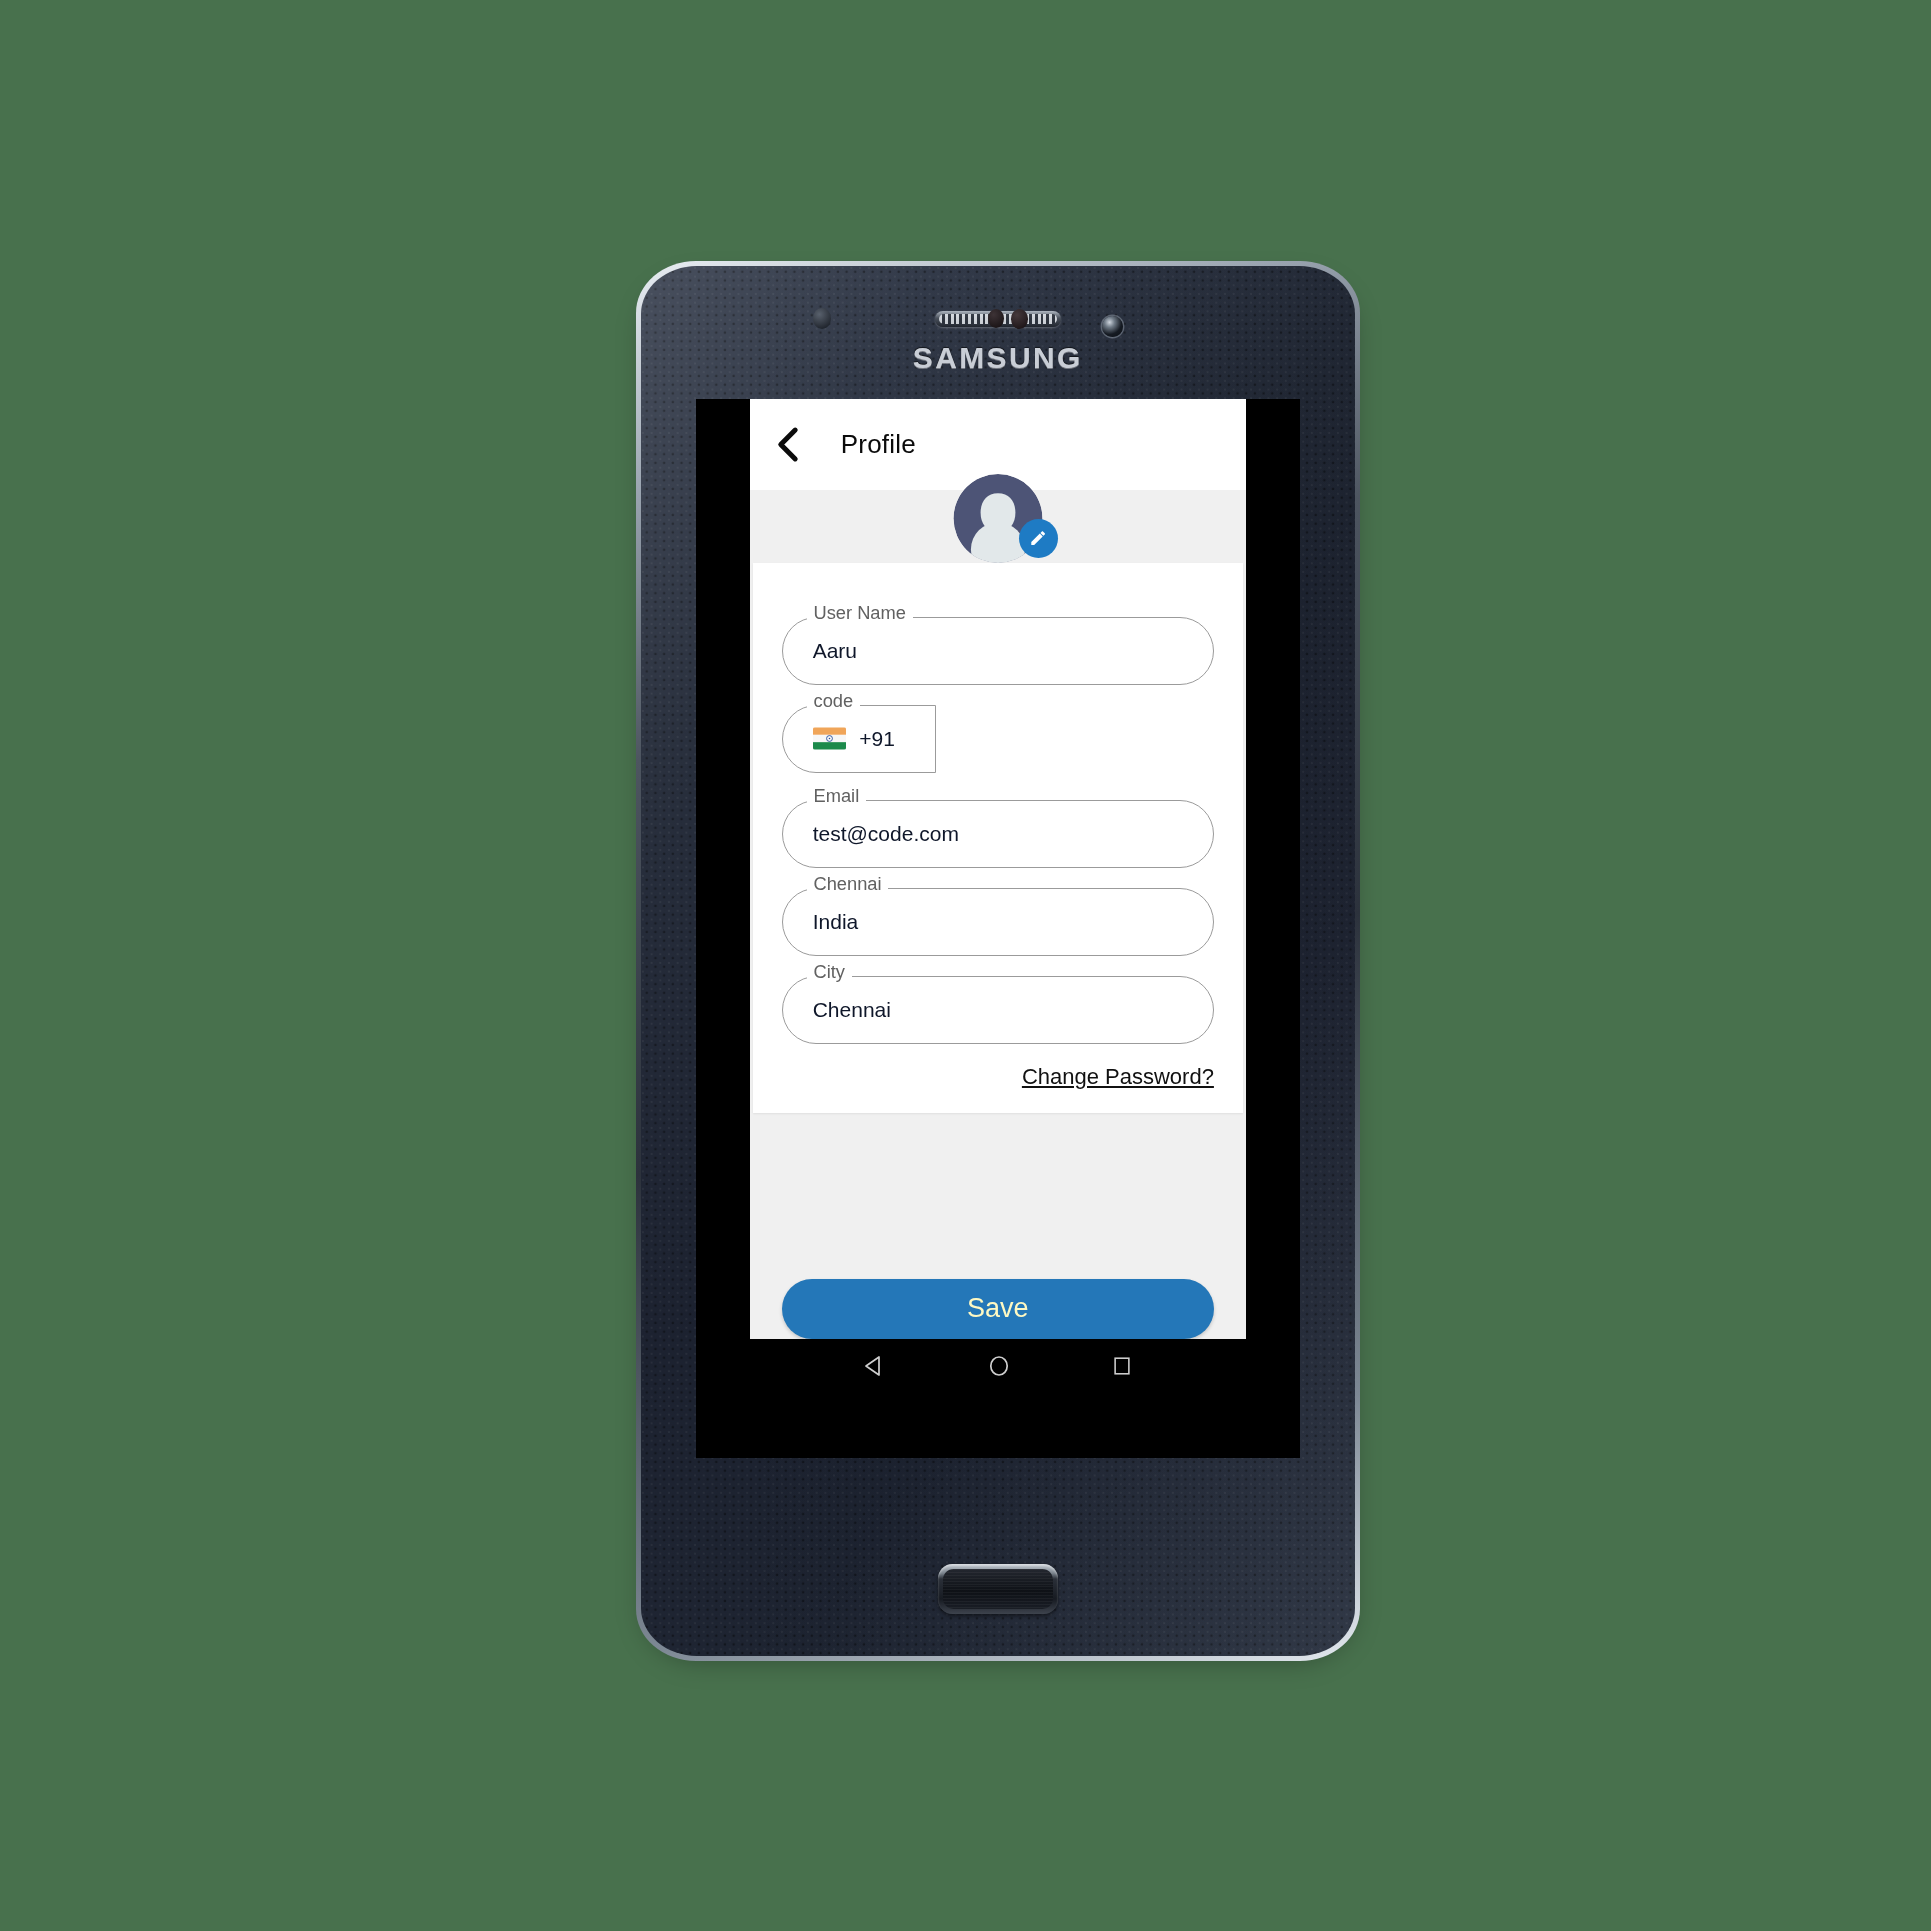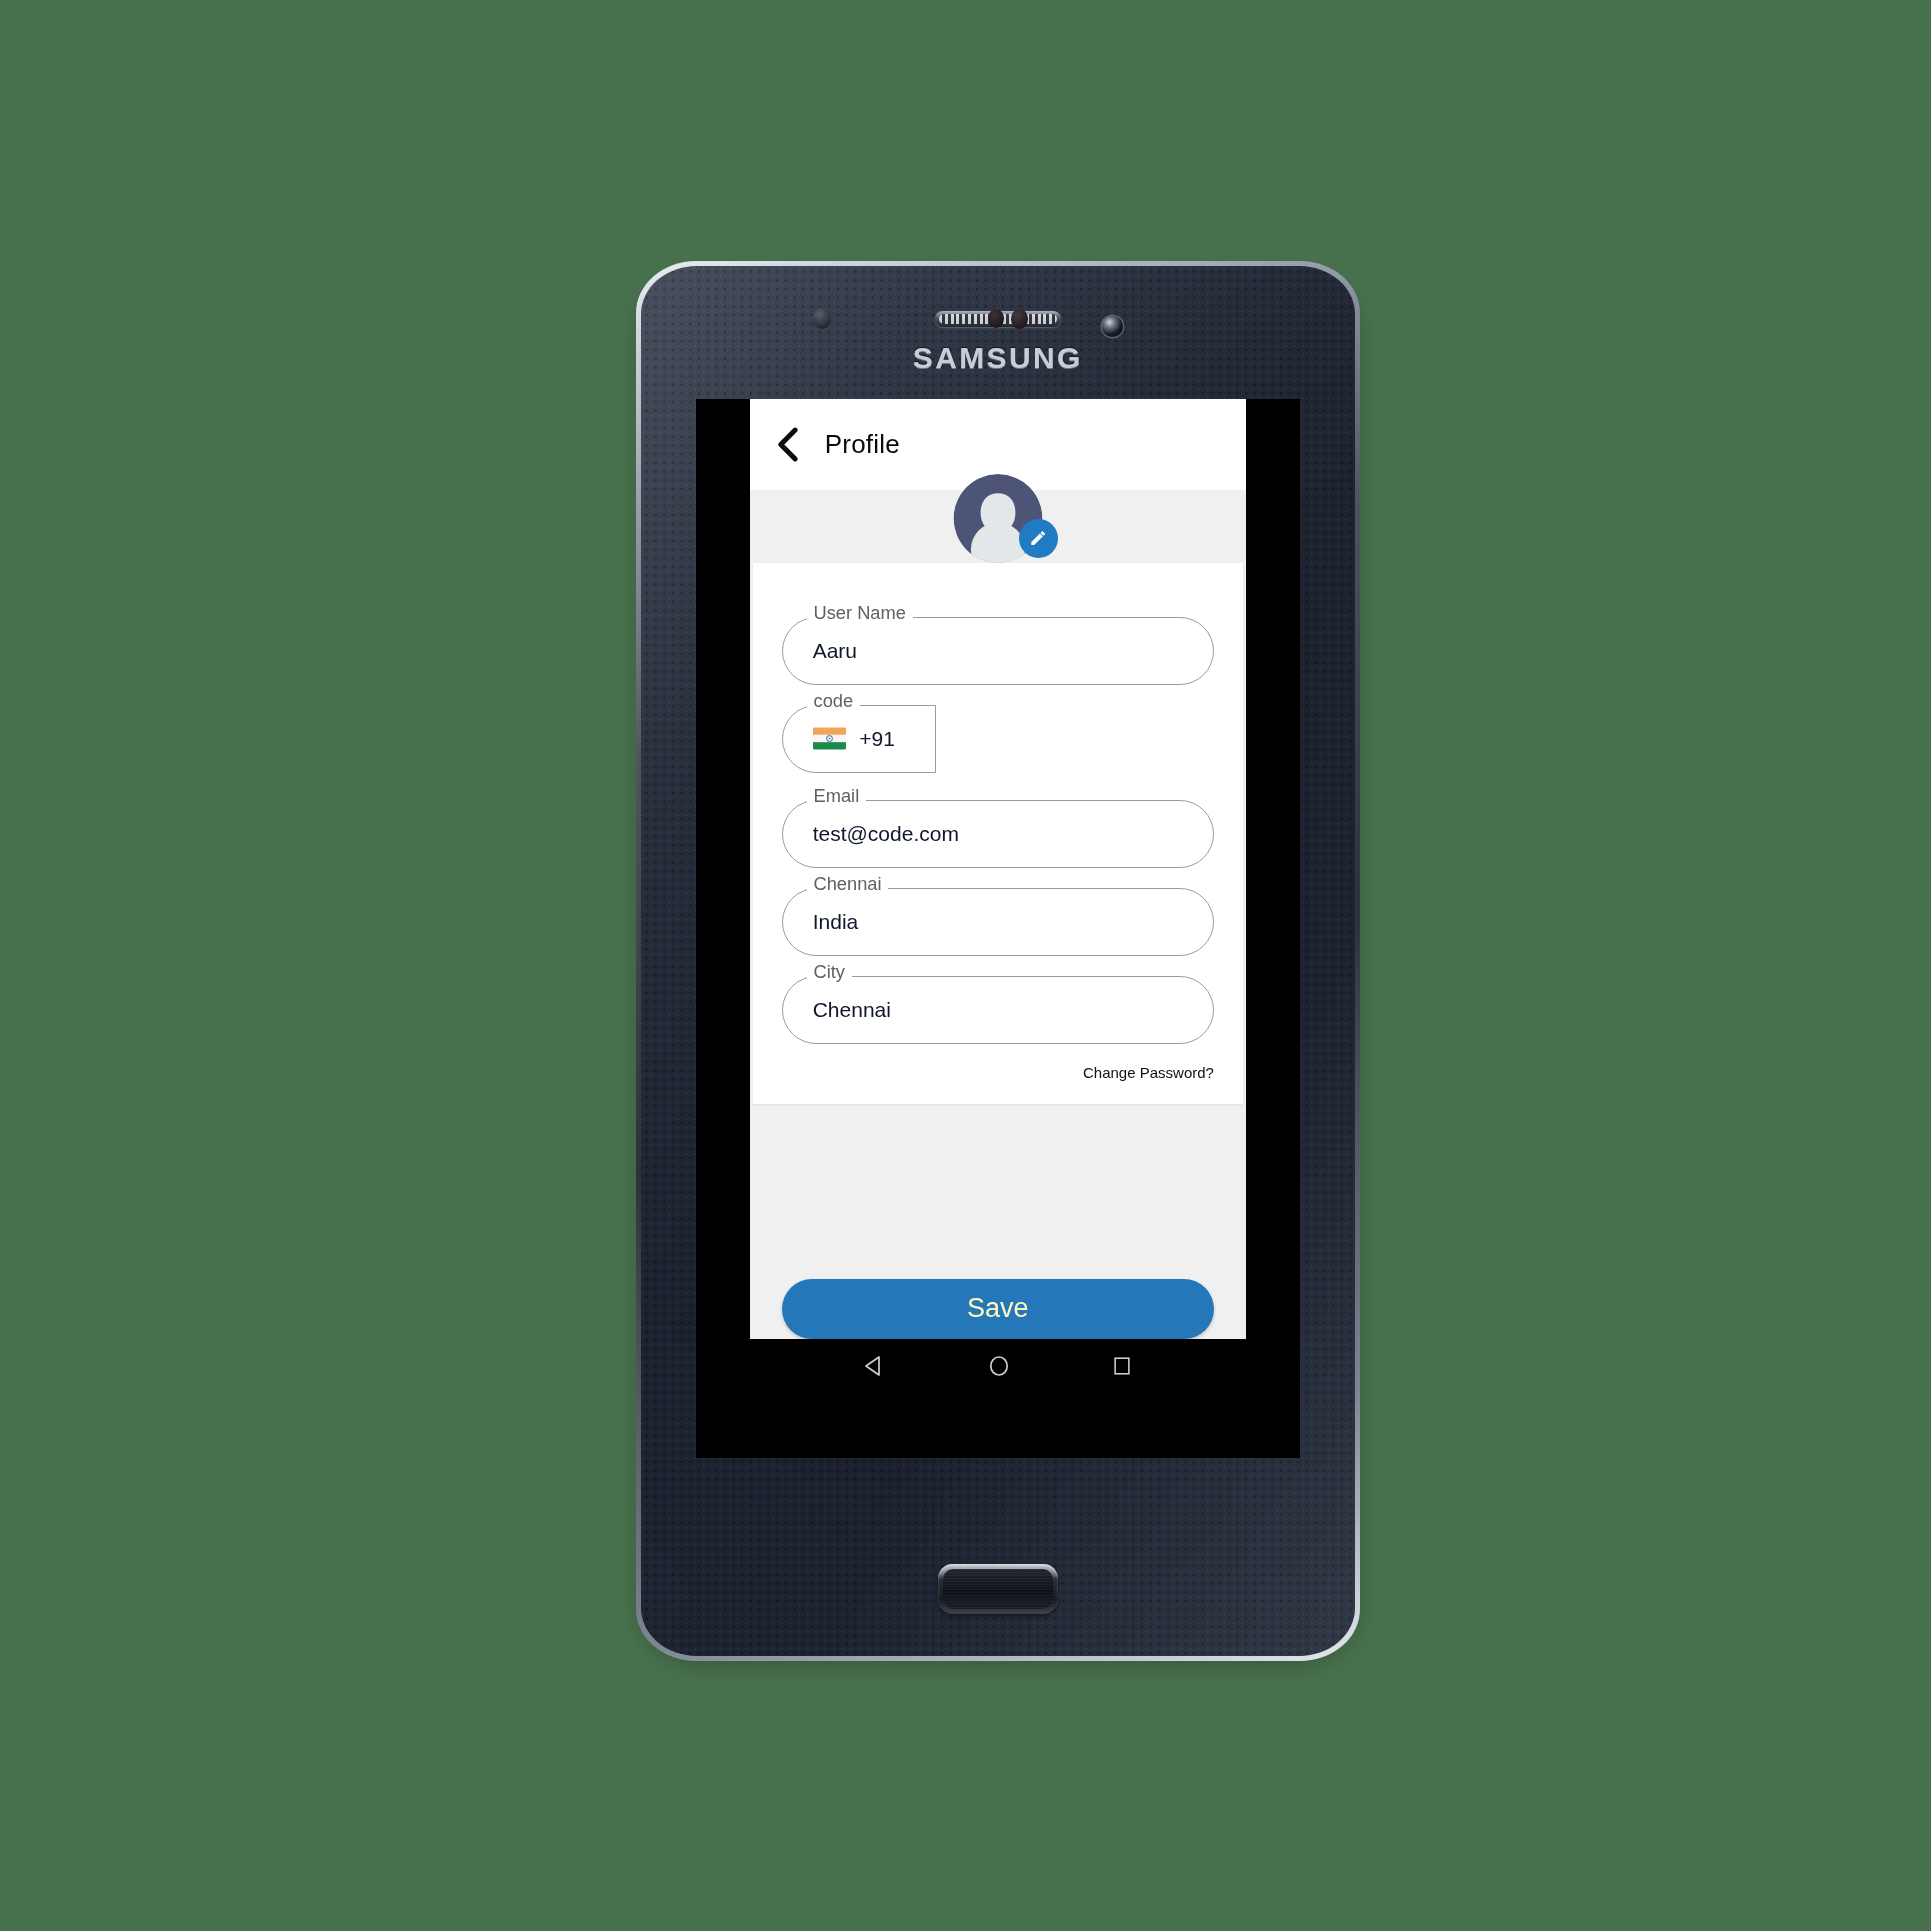--- a/index.html
+++ b/index.html
@@ -96,21 +96,21 @@
   #app{
     position:absolute; left:54px; top:0;
     width:496px; height:994px;
     background:#f0f0f0;
     overflow:hidden;
   }
 
   
   .appbar{
     height:91px; background:#ffffff; display:flex; align-items:center;
-    padding-left:25px; gap:25px;
+    padding-left:25px; gap:41px;
   }
   .back-icon{ width:25px; height:37px; display:block; cursor:pointer; }
   .appbar-title{ font-size:26px; color:#0b0b0b; font-weight:400; letter-spacing:0.2px; }
 
   
   .avatar-wrap{
     position:relative; height:73px;
   }
   .avatar{
     position:absolute; left:50%; top:-15.4px; transform:translateX(-50%);
@@ -159,22 +159,23 @@
   .row2{ display:flex; gap:6px; margin-bottom:27px; }
   .f-code{ position:relative; width:154px; height:68px; }
   .f-phone{ position:relative; flex:1; height:68px; margin-left:35px; }
 
   .flag{
     width:33px; height:23px; border-radius:1.9px; overflow:hidden;
     display:block; flex:none;
   }
 
   .change-pass{
-    text-align:right; font-size:15px; color:#111; margin-top:5.8px;
+    text-align:right; font-size:22px; color:#111; margin-top:5.8px;
     cursor:pointer;
+    text-decoration:underline;
   }
 
   
   .save-area{ position:absolute; left:0; right:0; bottom:54px; padding:0 32px; }
   .save-btn{
     height:60px; border-radius:30px; background:#2477b8;
     display:flex; align-items:center; justify-content:center;
     color:#fef9c3; font-size:27px; cursor:pointer;
     box-shadow:0 1.9px 3.9px rgba(0,0,0,.18);
   }

